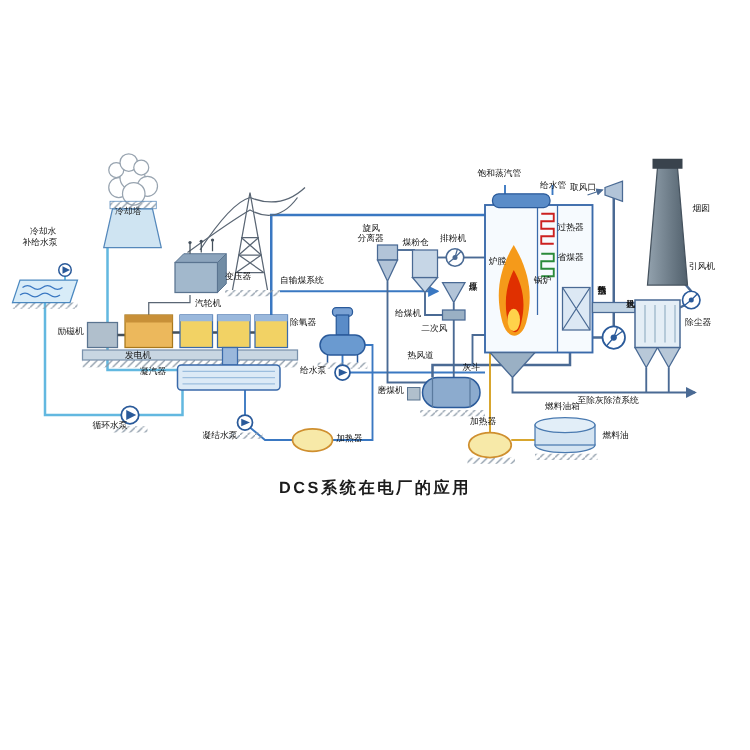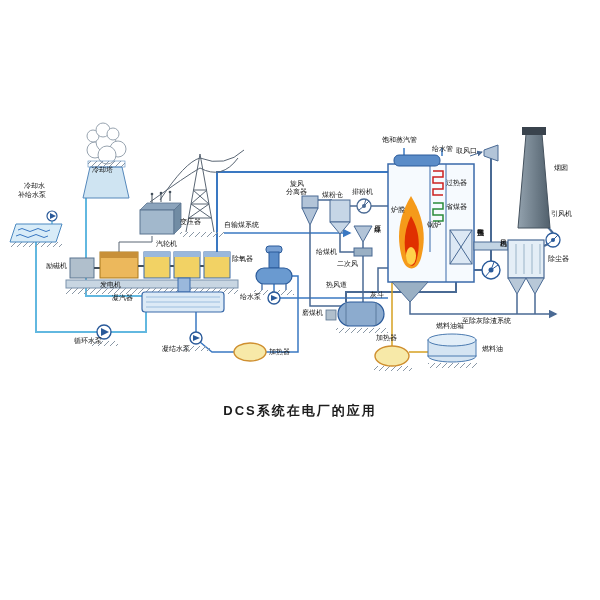--- a/index.html
+++ b/index.html
@@ -7,21 +7,21 @@
     position:relative; width:600px; height:600px; background:#ffffff;
     overflow:hidden; font-family:"Liberation Sans", sans-serif;
   }
   .stage svg { position:absolute; left:0; top:0; }
   .lbl {
     position:absolute; font-size:7px; line-height:8px; color:#111;
     white-space:nowrap; letter-spacing:0px;
   }
   .v { writing-mode:vertical-rl; text-orientation:upright; line-height:7px; }
   .title {
-    position:absolute; left:0; top:402px; width:600px; text-align:center;
+    position:absolute; left:0; top:381px; width:600px; text-align:center;
     font-size:13px; font-weight:bold; letter-spacing:2px; color:#1c1c1c;
   }
 </style>
 </head>
 <body>
 
 <div class="stage">
 
 <svg width="600" height="600" viewBox="0 0 600 600">
   <defs>

